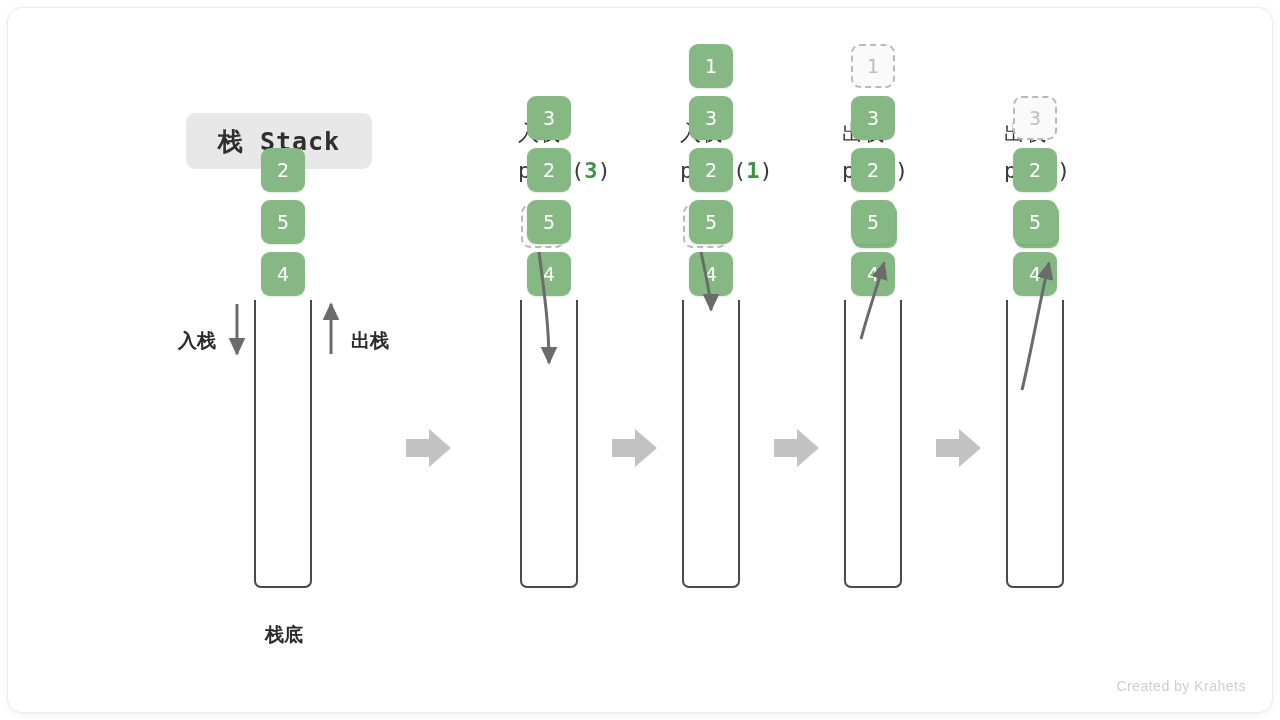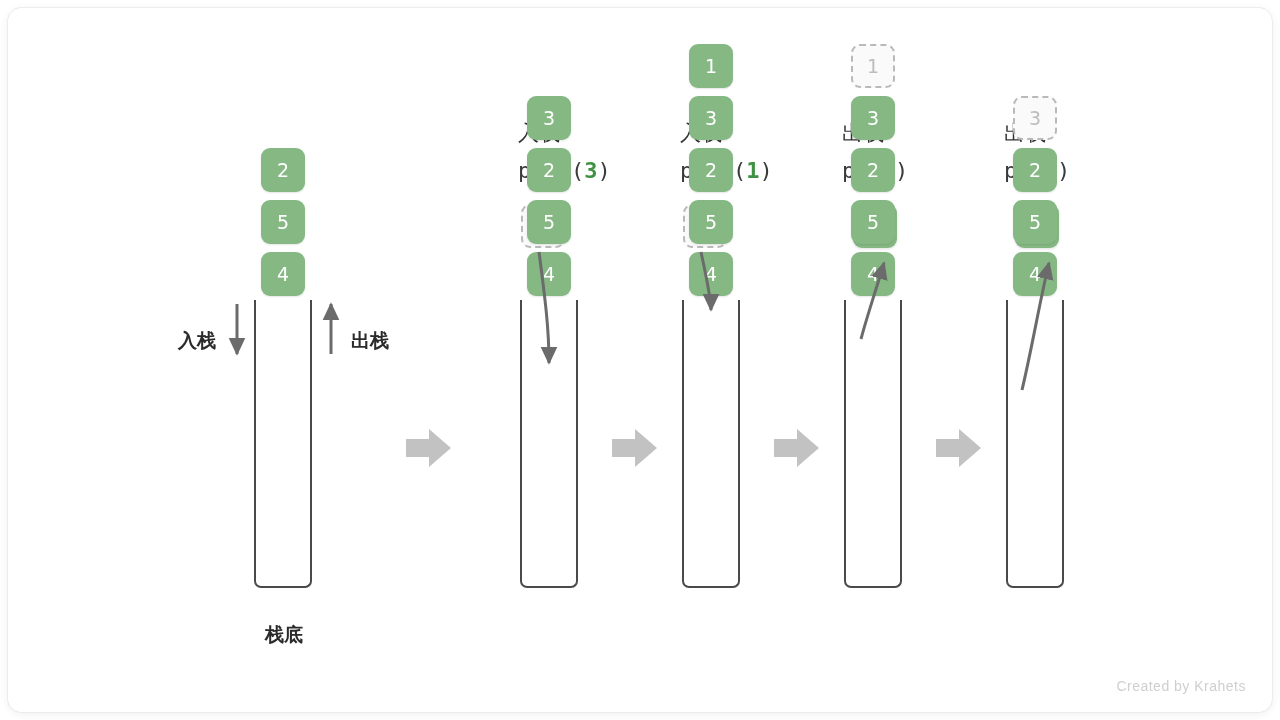--- a/index.html
+++ b/index.html
@@ -170,20 +170,21 @@
     color: #cfcfcf;
     letter-spacing: 0.5px;
   }
 </style>
 </head>
 <body>
 
 <div class="card">
  <div class="stage">
 
+  <div class="title-badge">栈 Stack</div>
 
   <div class="cjk-label" style="left:257px; top:246px;">栈顶</div>
   <div class="cjk-label" style="left:257px; top:614px;">栈底</div>
   <div class="cjk-label" style="left:170px; top:320px;">入栈</div>
   <div class="cjk-label" style="left:343px; top:320px;">出栈</div>
 
   <div class="stack" id="stack-0" style="left:246px; top:292px;">
     <div class="walls" style="height:288px;"></div>
     <div class="cells">
           <div class="cell solid">4</div>

